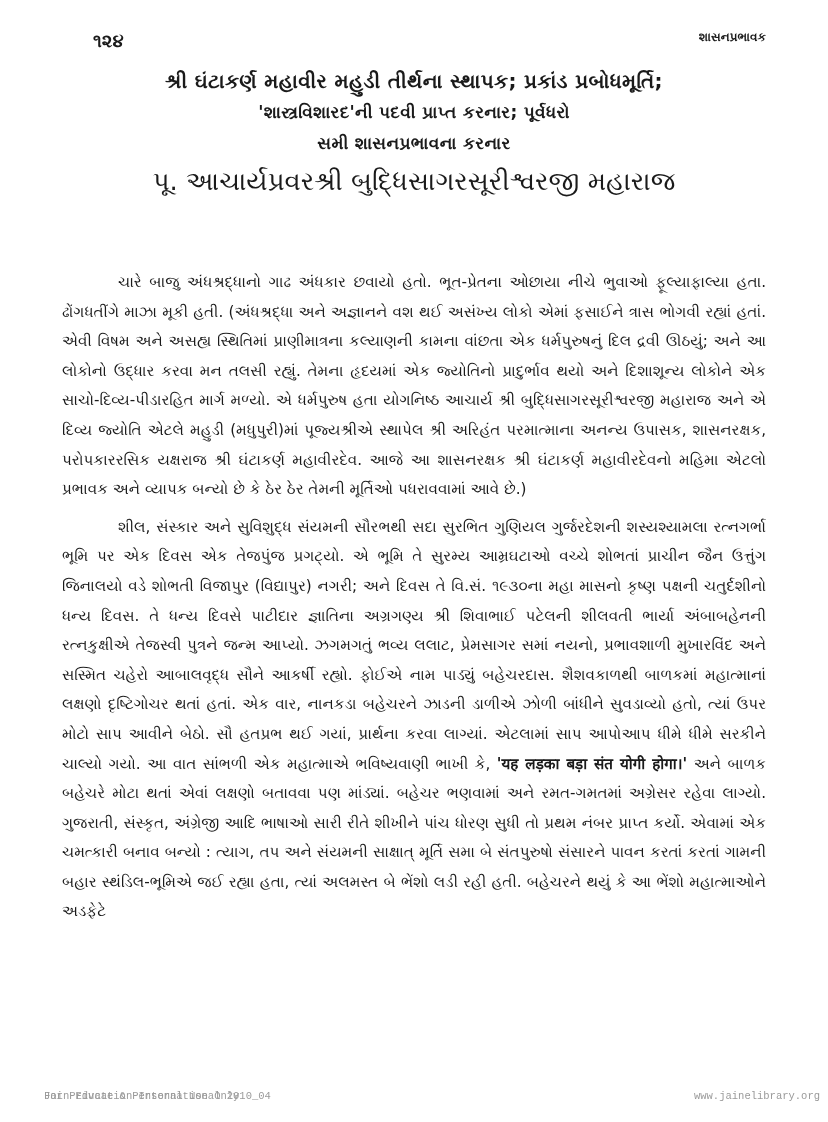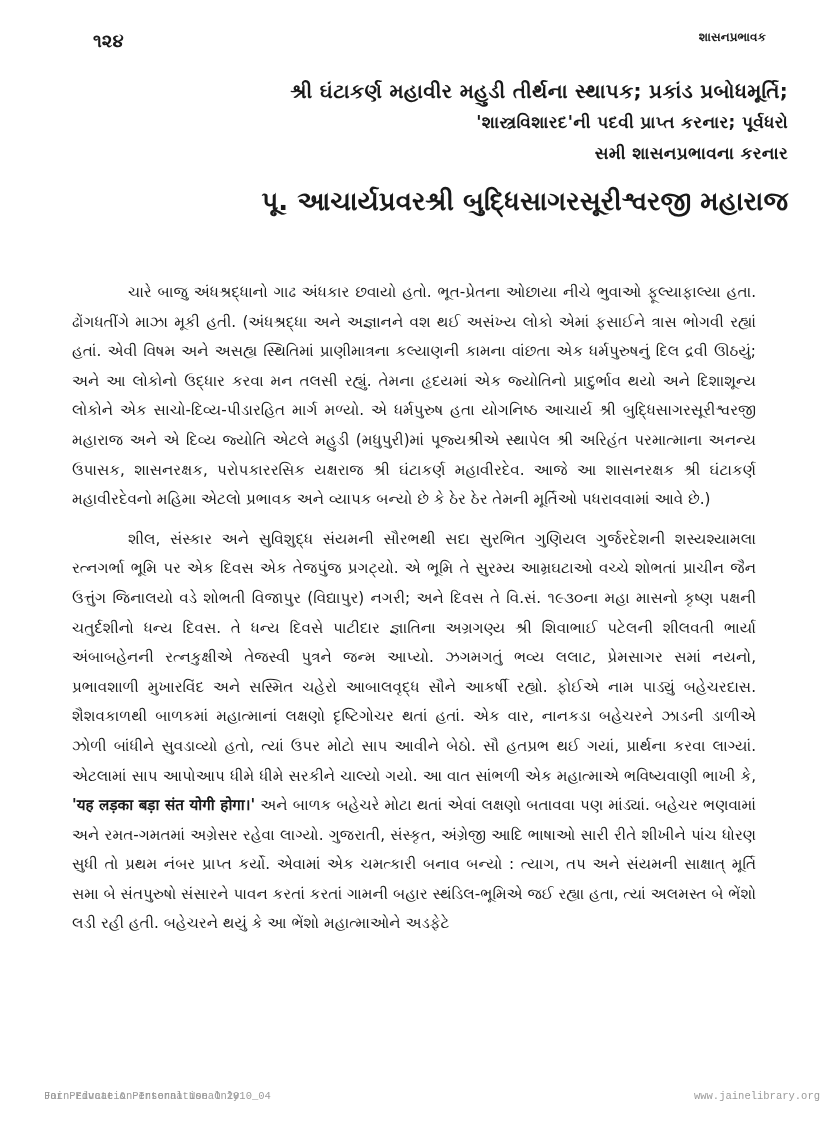--- a/index.html
+++ b/index.html
@@ -1,26 +1,26 @@
 <!DOCTYPE html>
 <html><head>
 <meta charset="utf-8">
 <style>
   html, body { margin: 0; padding: 0; background: #ffffff; }
   body { width: 828px; height: 1122px; position: relative; overflow: hidden; color: #1a1a1a;
          font-family: "DejaVu Sans", sans-serif; }
   .page-header { position: absolute; top: 30px; left: 55px; right: 62px; height: 24px; margin-left: 38px; }
   .page-number { position: absolute; left: 0; top: 0; font-size: 18px; font-weight: bold; }
   .running-head { position: absolute; right: 0; top: 0; font-size: 12px; font-weight: bold; }
-  .title-block { position: absolute; top: 76px; left: 40px; right: 40px; text-align: right; }
+  .title-block { position: absolute; top: 66px; left: 40px; right: 40px; text-align: center; }
   .title-line { font-size: 20px; font-weight: bold; line-height: 31px; white-space: nowrap; letter-spacing: 0.3px; }
   .title-line.small { font-size: 17px; }
-  .main-title { font-size: 26px; font-weight: bold; line-height: 40px; margin-top: 12px; white-space: nowrap; }
+  .main-title { font-size: 26px; font-weight: normal; line-height: 40px; margin-top: 2px; white-space: nowrap; }
   .body { position: absolute; top: 268px; left: 62px; right: 62px; }
-  .para { font-size: 15.2px; line-height: 29.6px; text-align: justify; text-align-last: left; margin: 10px; }
+  .para { font-size: 15.2px; line-height: 29.6px; text-align: justify; text-align-last: left; margin: 0; }
   .para .indent { display: inline-block; width: 56px; }
   .para + .para { margin-top: 8px; }
   .hindi { font-weight: bold; }
   .footer { position: absolute; top: 1090px; left: 8px; right: 8px; height: 14px;
             font-family: Liberation Mono, monospace; font-size: 10.5px; color: #9a9a9a; margin-left: 36px; }
   .footer .f-left { position: absolute; left: 0; }
   .footer .f-center { position: absolute; left: 0; right: 0; text-align: left; }
   .footer .f-right { position: absolute; right: 0; }
 </style>
 </head>

